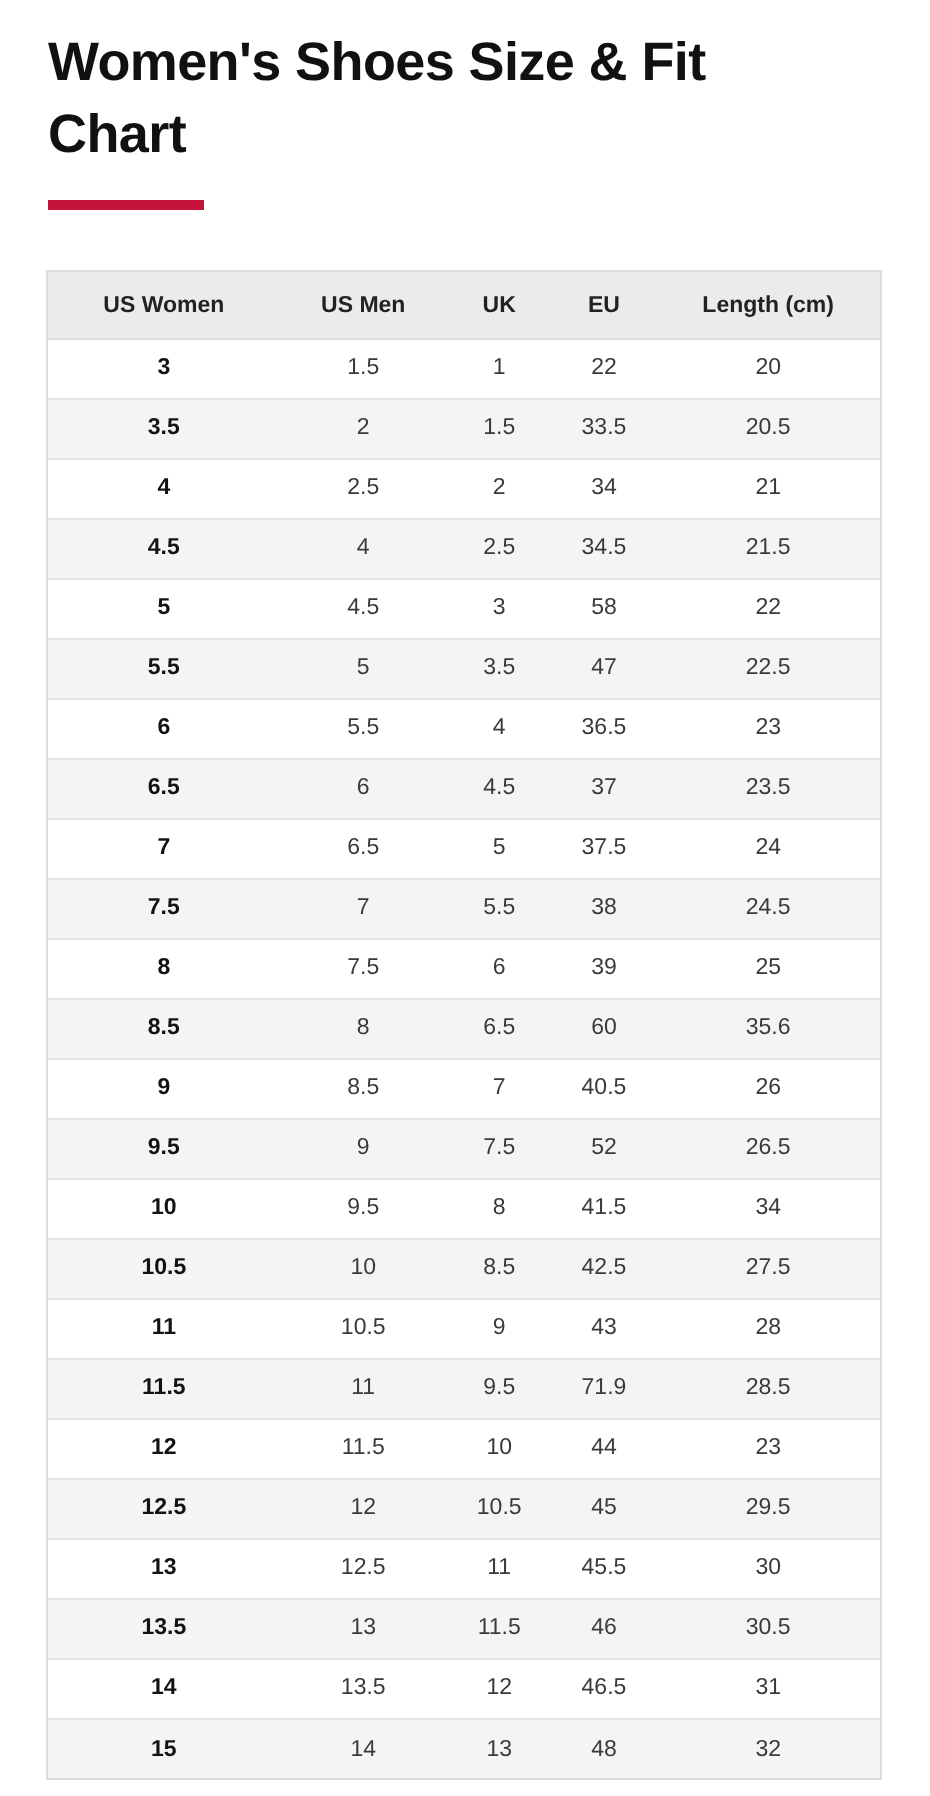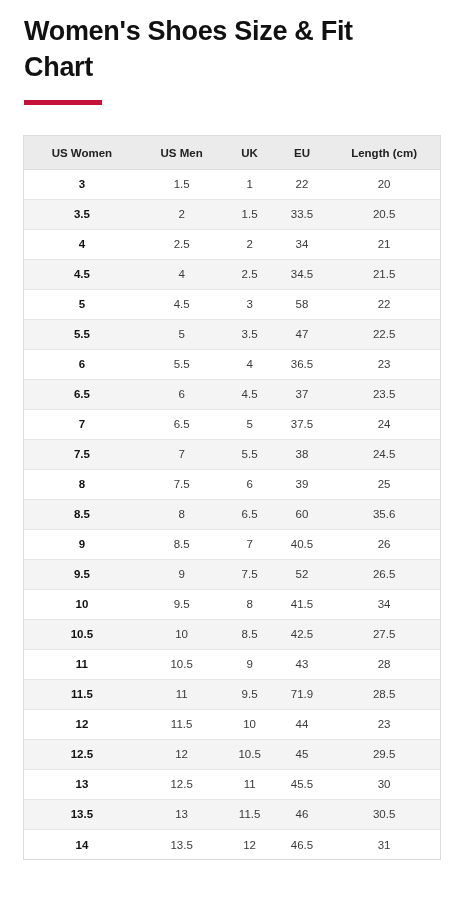--- a/index.html
+++ b/index.html
@@ -269,17 +269,24 @@
             <td>46</td>
             <td>30.5</td>
           </tr>
           <tr>
             <td class="primary-size">14</td>
             <td>13.5</td>
             <td>12</td>
             <td>46.5</td>
             <td>31</td>
           </tr>
+          <tr>
+            <td class="primary-size">15</td>
+            <td>14</td>
+            <td>13</td>
+            <td>48</td>
+            <td>32</td>
+          </tr>
         </tbody>
     </table>
   </div>
 
 </div>
 
 </body></html>

